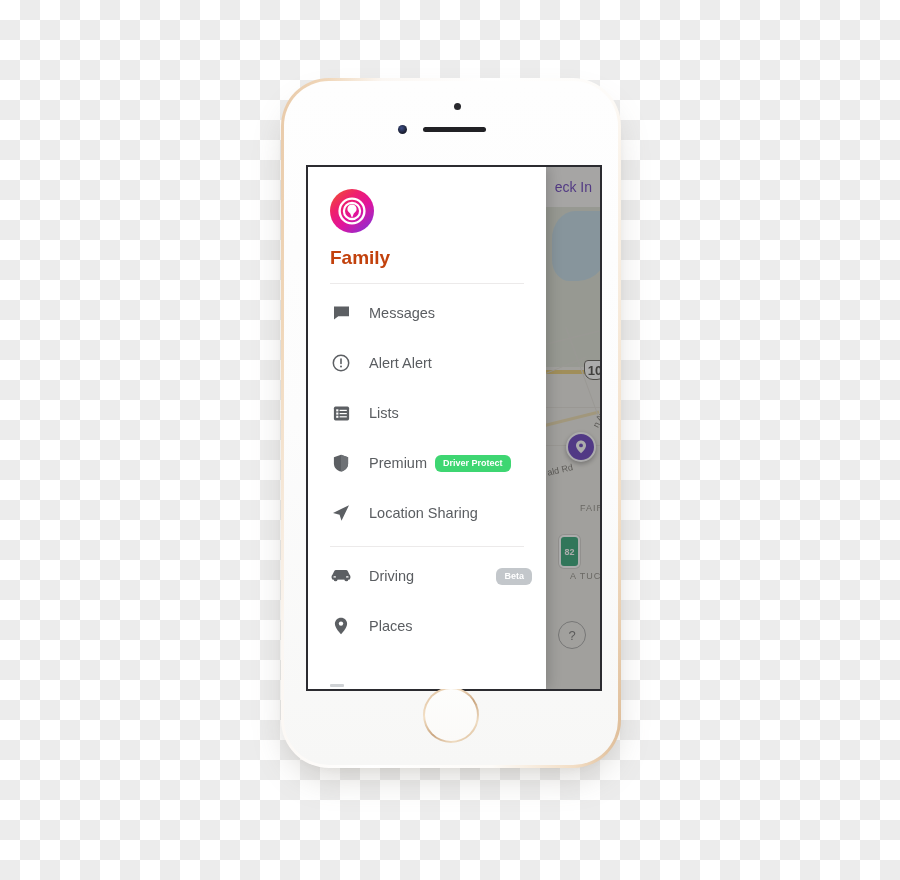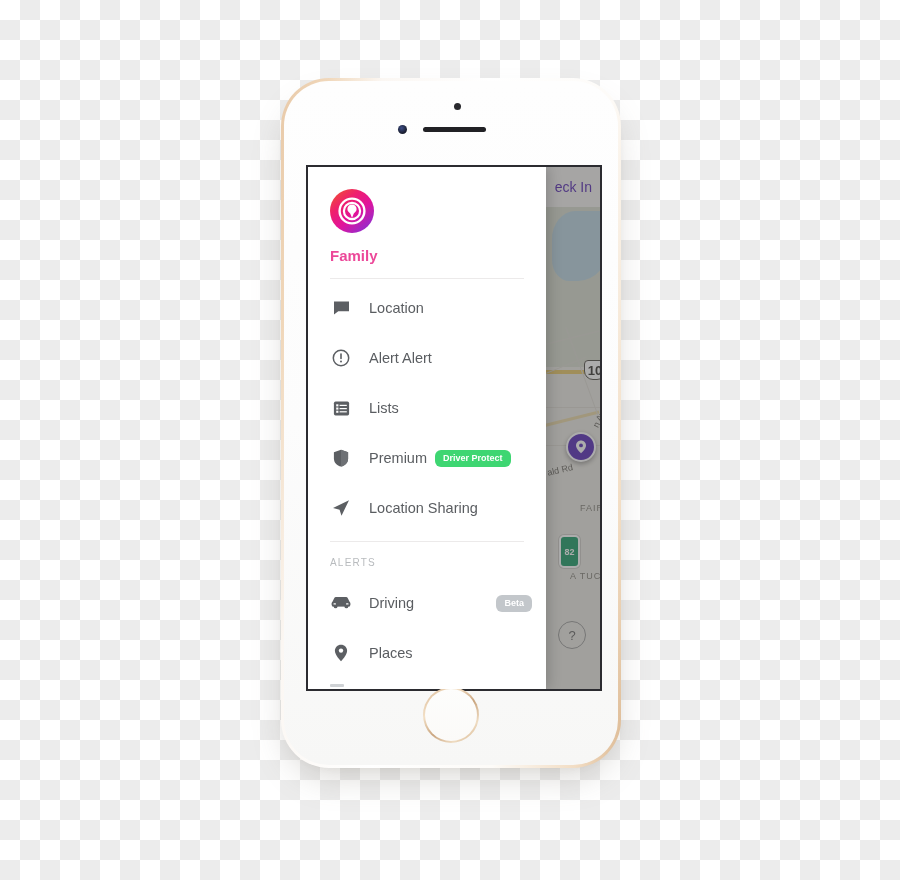--- a/index.html
+++ b/index.html
@@ -233,23 +233,23 @@
   .app-logo {
     width: 44px; height: 44px;
     border-radius: 50%;
     background: linear-gradient(140deg, #f05a28 0%, #ef1f6d 32%, #e0149c 58%, #a327c4 82%, #7a30c9 100%);
     display: flex;
     align-items: center;
     justify-content: center;
   }
   .family-name {
     margin-top: 14px;
-    font-size: 15px;
+    font-size: 19px;
     font-weight: bold;
-    color: #ec4899;
+    color: #c2410c;
   }
   .divider {
     height: 1px;
     background: #eceaea;
     margin: 14px 0 0 0;
   }
   .menu-group { padding: 4px 0 0 0; }
   .menu-item {
     display: flex;
     align-items: center;
@@ -372,21 +372,21 @@
           </div>
 
           <div class="menu-group">
 
             <div class="menu-item">
               <span class="menu-icon">
                 <svg width="17" height="17" viewBox="0 0 17 17" aria-hidden="true">
                   <path d="M1 1.6h15v9.6H5.3L1 14.6z" fill="#5c5f63"></path>
                 </svg>
               </span>
-              <span class="menu-label">Location</span>
+              <span class="menu-label">Messages</span>
             </div>
 
             <div class="menu-item">
               <span class="menu-icon">
                 <svg width="18" height="18" viewBox="0 0 18 18" aria-hidden="true">
                   <circle cx="9" cy="9" r="7.7" fill="none" stroke="#5c5f63" stroke-width="1.5"></circle>
                   <rect x="8.2" y="4.3" width="1.6" height="6" rx="0.8" fill="#5c5f63"></rect>
                   <circle cx="9" cy="12.4" r="1" fill="#5c5f63"></circle>
                 </svg>
               </span>
@@ -424,21 +424,20 @@
                 <svg width="18" height="18" viewBox="0 0 18 18" aria-hidden="true">
                   <path d="M17 1.2L1 8.9l6.6 1.9 1.9 6z" fill="#5c5f63"></path>
                 </svg>
               </span>
               <span class="menu-label">Location Sharing</span>
             </div>
           </div>
 
           <div class="section-divider"></div>
 
-          <div class="section-title">ALERTS</div>
 
           <div class="menu-group">
 
             <div class="menu-item">
               <span class="menu-icon">
                 <svg width="20" height="14" viewBox="0 0 20 14" aria-hidden="true">
                   <path d="M1.2 6.3L3.3 2.0c0.3-0.6 0.9-1 1.6-1h10.2c0.7 0 1.3 0.4 1.6 1l2.1 4.3v4.2H1.2z" fill="#5c5f63"></path>
                   <rect x="0.6" y="6.0" width="18.8" height="4.2" rx="1.4" fill="#5c5f63"></rect>
                   <circle cx="4.6" cy="10.4" r="1.9" fill="#5c5f63"></circle>
                   <circle cx="15.4" cy="10.4" r="1.9" fill="#5c5f63"></circle>

